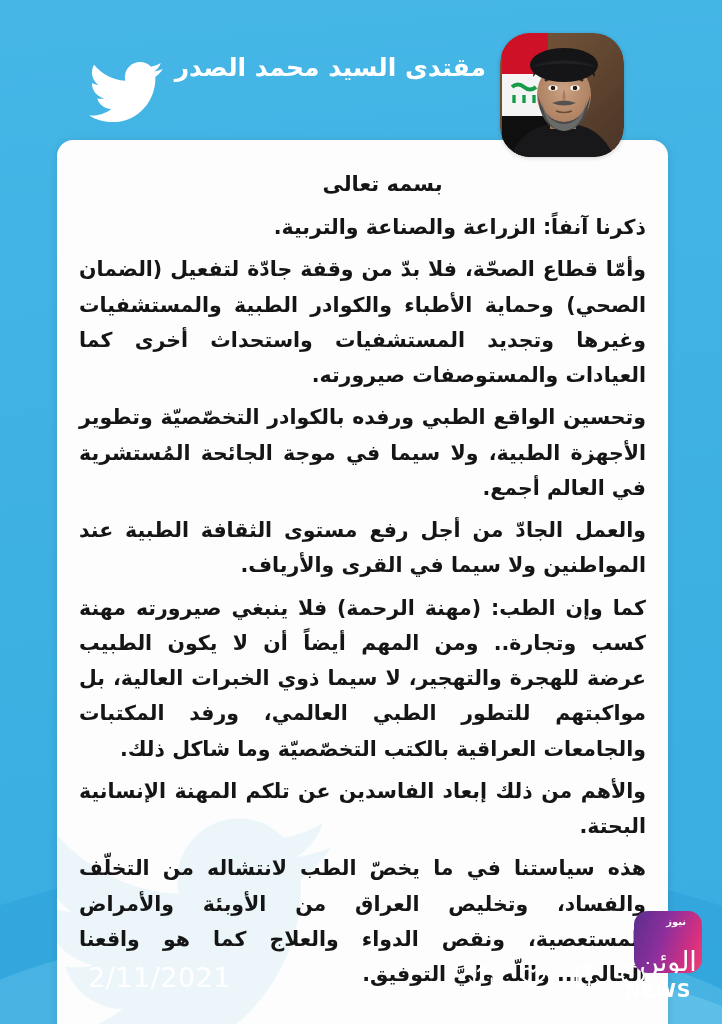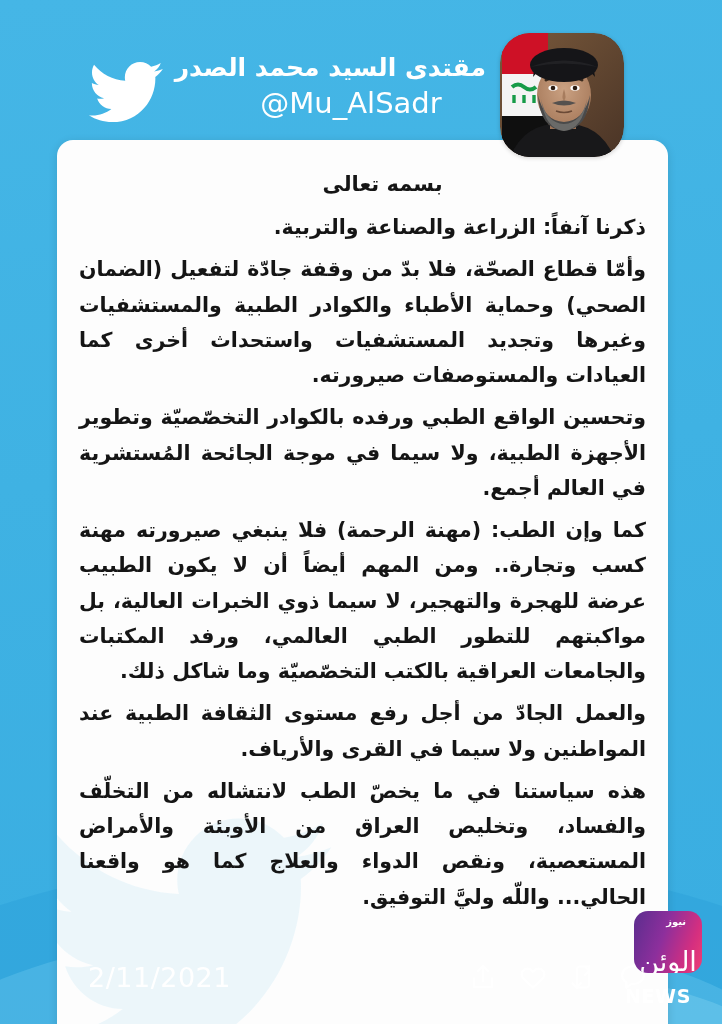--- a/index.html
+++ b/index.html
@@ -216,21 +216,21 @@
   #news-mark-sup {
     position: absolute;
     top: 6px; right: 16px;
     color: #ffffff;
     font-size: 10px;
     font-weight: 700;
     direction: rtl;
     line-height: 1;
   }
   #news-word {
-    margin-top: 12px;
+    margin-top: 6px;
     text-align: center;
     color: #ffffff;
     font-size: 19px;
     font-weight: 700;
     letter-spacing: .6px;
     direction: ltr;
   }
 </style>
 </head>
 <body>
@@ -244,21 +244,20 @@
   <div id="header">
 
     <span id="twitter-bird">
       <svg viewBox="0 0 24 24" aria-hidden="true">
         <path fill="#ffffff" d="M23.95 4.57c-.89.39-1.83.65-2.83.78 1.02-.61 1.8-1.58 2.16-2.72-.95.56-2 .97-3.13 1.19-.9-.95-2.18-1.55-3.6-1.55-2.72 0-4.93 2.21-4.93 4.93 0 .39.04.76.13 1.12C7.69 8.13 4.07 6.17 1.64 3.16c-.43.73-.67 1.58-.67 2.48 0 1.71.87 3.22 2.19 4.1-.81-.02-1.57-.25-2.23-.62v.06c0 2.39 1.7 4.38 3.95 4.83-.41.11-.85.17-1.3.17-.32 0-.63-.03-.93-.09.63 1.96 2.45 3.39 4.6 3.43-1.68 1.32-3.81 2.11-6.12 2.11-.4 0-.79-.02-1.17-.07 2.19 1.4 4.77 2.21 7.55 2.21 9.06 0 14.01-7.5 14.01-14.01 0-.21 0-.43-.02-.64.96-.69 1.8-1.56 2.45-2.55z"></path>
       </svg>
     </span>
 
     <div id="header-names">
       <div id="display-name">مقتدى السيد محمد الصدر</div>
-      <div id="handle">@Mu_AlSadr</div>
     </div>
   </div>
 
   <div id="avatar">
     <svg viewBox="0 0 124 124" aria-hidden="true">
       <defs>
         <clipPath id="avClip">
             <rect x="0" y="0" width="124" height="124" rx="30" ry="30"></rect>
           </clipPath>
         <radialGradient id="faceG" cx="50%" cy="42%" r="60%">
@@ -317,22 +316,23 @@
       <svg viewBox="0 0 24 24" aria-hidden="true">
         <path fill="#41b4e4" d="M23.95 4.57c-.89.39-1.83.65-2.83.78 1.02-.61 1.8-1.58 2.16-2.72-.95.56-2 .97-3.13 1.19-.9-.95-2.18-1.55-3.6-1.55-2.72 0-4.93 2.21-4.93 4.93 0 .39.04.76.13 1.12C7.69 8.13 4.07 6.17 1.64 3.16c-.43.73-.67 1.58-.67 2.48 0 1.71.87 3.22 2.19 4.1-.81-.02-1.57-.25-2.23-.62v.06c0 2.39 1.7 4.38 3.95 4.83-.41.11-.85.17-1.3.17-.32 0-.63-.03-.93-.09.63 1.96 2.45 3.39 4.6 3.43-1.68 1.32-3.81 2.11-6.12 2.11-.4 0-.79-.02-1.17-.07 2.19 1.4 4.77 2.21 7.55 2.21 9.06 0 14.01-7.5 14.01-14.01 0-.21 0-.43-.02-.64.96-.69 1.8-1.56 2.45-2.55z"></path>
       </svg>
     </span>
 
     <div id="tweet-body">
       <div class="basmala">بسمه تعالى</div>
       <p class="para">ذكرنا آنفاً: الزراعة والصناعة والتربية.</p>
       <p class="para">وأمّا قطاع الصحّة، فلا بدّ من وقفة جادّة لتفعيل (الضمان الصحي) وحماية الأطباء والكوادر الطبية والمستشفيات وغيرها وتجديد المستشفيات واستحداث أخرى كما العيادات والمستوصفات صيرورته.</p>
       <p class="para">وتحسين الواقع الطبي ورفده بالكوادر التخصّصيّة وتطوير الأجهزة الطبية، ولا سيما في موجة الجائحة المُستشرية في العالم أجمع.</p>
+      <p class="para">والعمل الجادّ من أجل رفع مستوى الثقافة الطبية عند المواطنين ولا سيما في القرى والأرياف.</p>
       <p class="para">كما وإن الطب: (مهنة الرحمة) فلا ينبغي صيرورته مهنة كسب وتجارة.. ومن المهم أيضاً أن لا يكون الطبيب عرضة للهجرة والتهجير، لا سيما ذوي الخبرات العالية، بل مواكبتهم للتطور الطبي العالمي، ورفد المكتبات والجامعات العراقية بالكتب التخصّصيّة وما شاكل ذلك.</p>
-      <p class="para">والعمل الجادّ من أجل رفع مستوى الثقافة الطبية عند المواطنين ولا سيما في القرى والأرياف.</p>
+      <p class="para">والأهم من ذلك إبعاد الفاسدين عن تلكم المهنة الإنسانية البحتة.</p>
       <p class="para">هذه سياستنا في ما يخصّ الطب لانتشاله من التخلّف والفساد، وتخليص العراق من الأوبئة والأمراض المستعصية، ونقص الدواء والعلاج كما هو واقعنا الحالي... واللّه وليَّ التوفيق.</p>
 
     </div>
   </div>
 
   <div id="footer">
 
     <div id="tweet-date">2/11/2021</div>
 
     <div id="tweet-actions">

